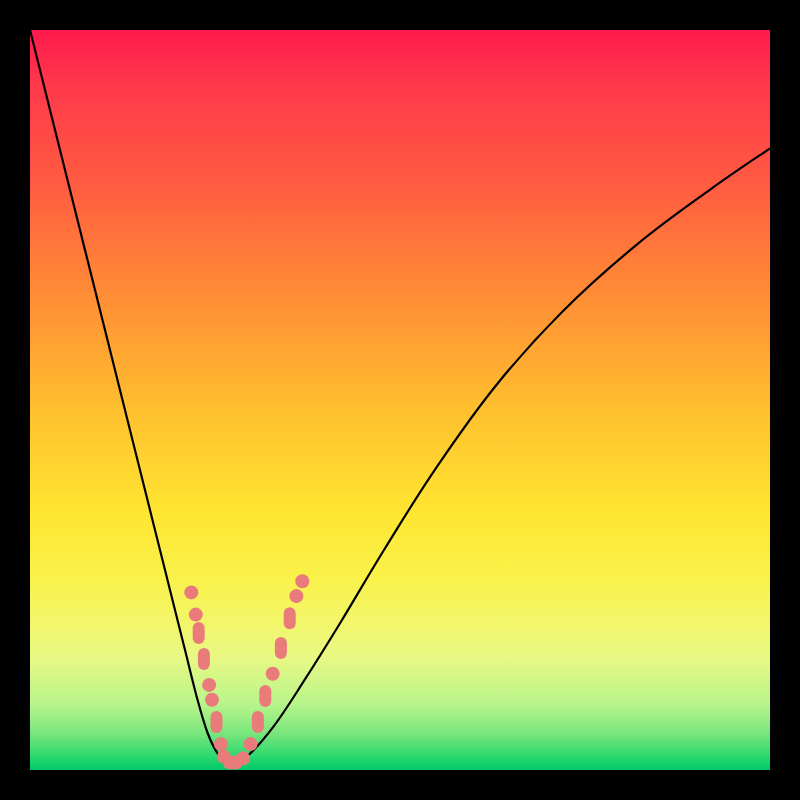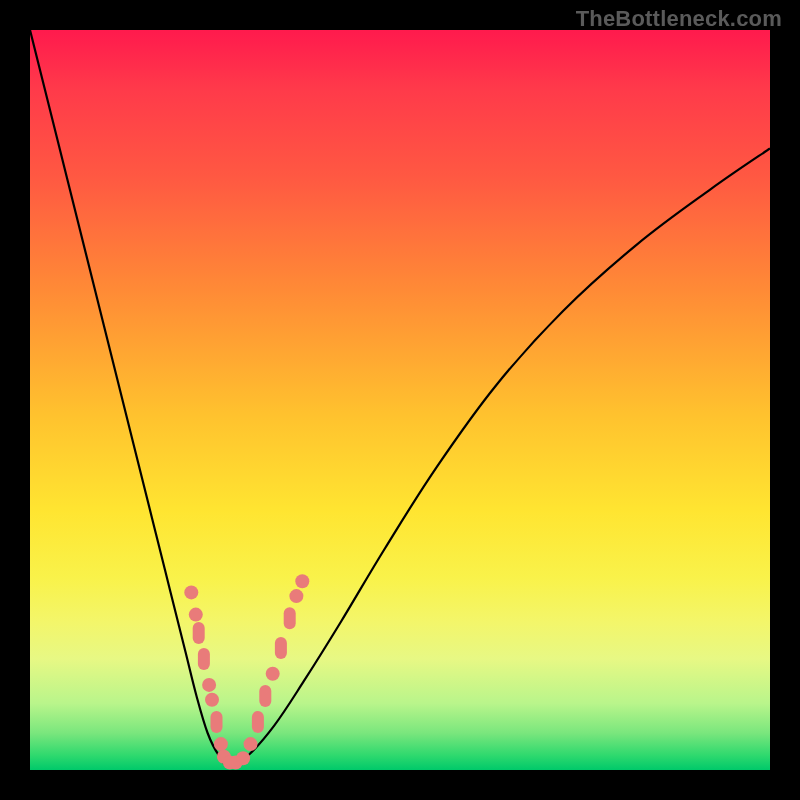--- a/index.html
+++ b/index.html
@@ -93,14 +93,13 @@
           <rect x="221.9" y="680.9" width="12" height="22" rx="6" ry="6" class="marker" fill="#e97b7a"></rect>
           <rect x="229.3" y="655.0" width="12" height="22" rx="6" ry="6" class="marker" fill="#e97b7a"></rect>
           <circle cx="242.7" cy="643.8" r="7" class="marker" fill="#e97b7a"></circle>
           <rect x="244.9" y="606.9" width="12" height="22" rx="6" ry="6" class="marker" fill="#e97b7a"></rect>
           <rect x="253.7" y="577.3" width="12" height="22" rx="6" ry="6" class="marker" fill="#e97b7a"></rect>
           <circle cx="266.4" cy="566.1" r="7" class="marker" fill="#e97b7a"></circle>
           <circle cx="272.3" cy="551.3" r="7" class="marker" fill="#e97b7a"></circle>
         </g>
     </svg>
   </div>
-  <div class="watermark">TheBottleneck.com</div>
 </div>
 
 </body></html>

